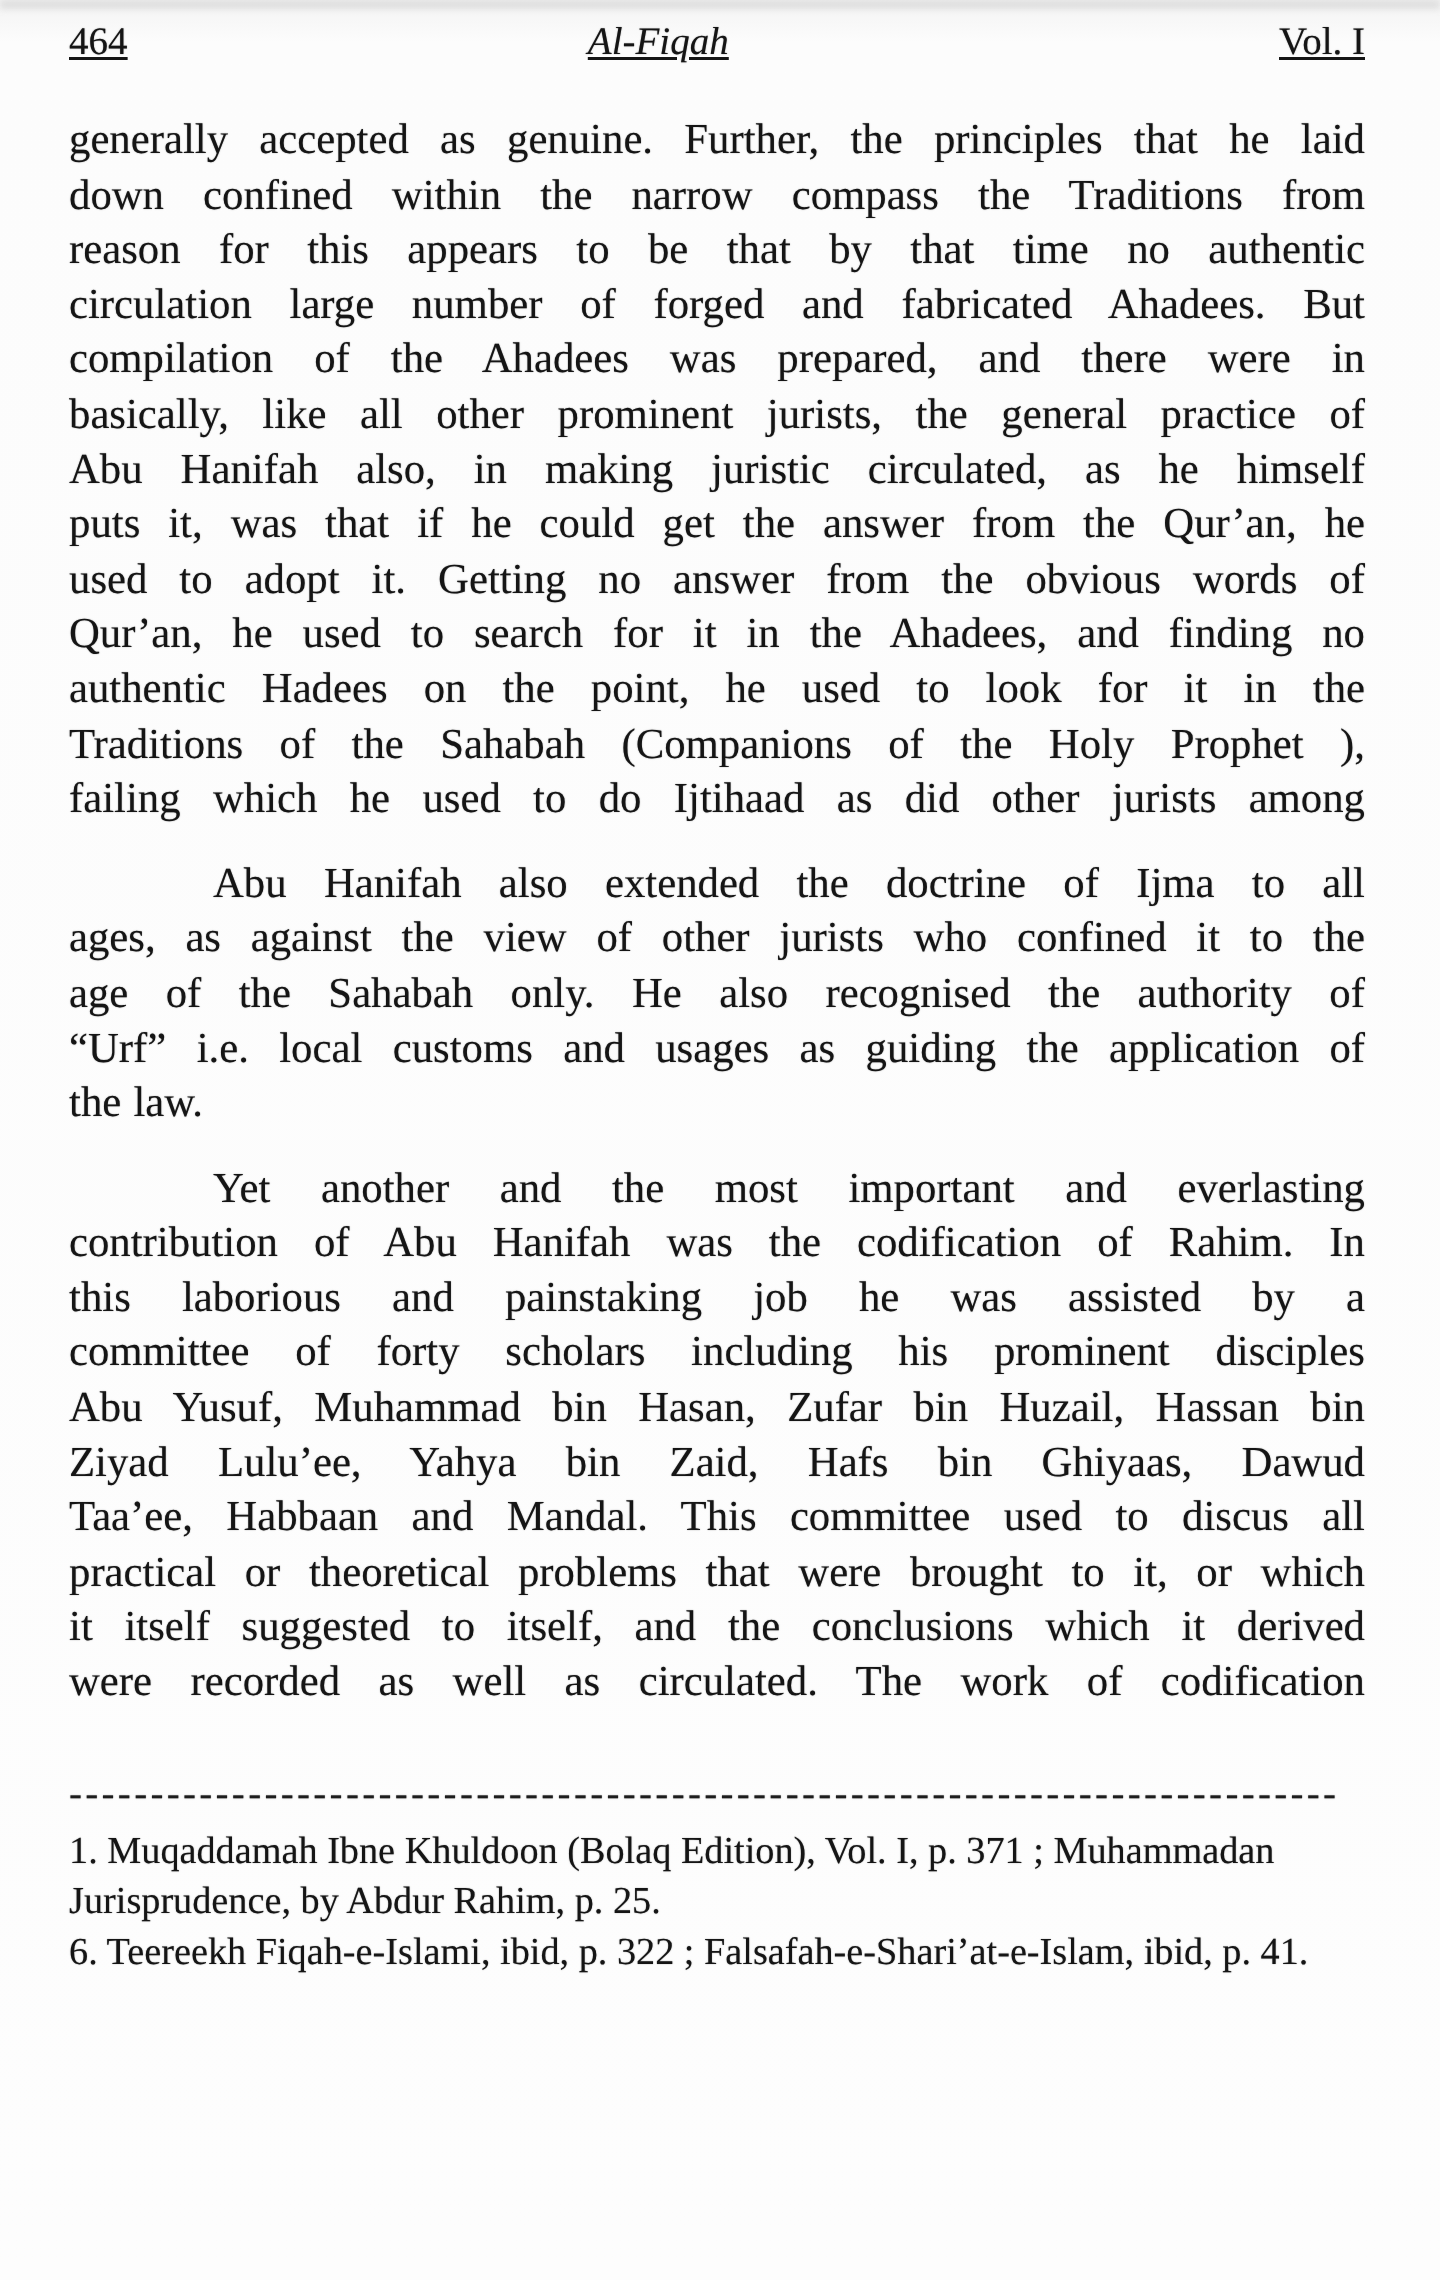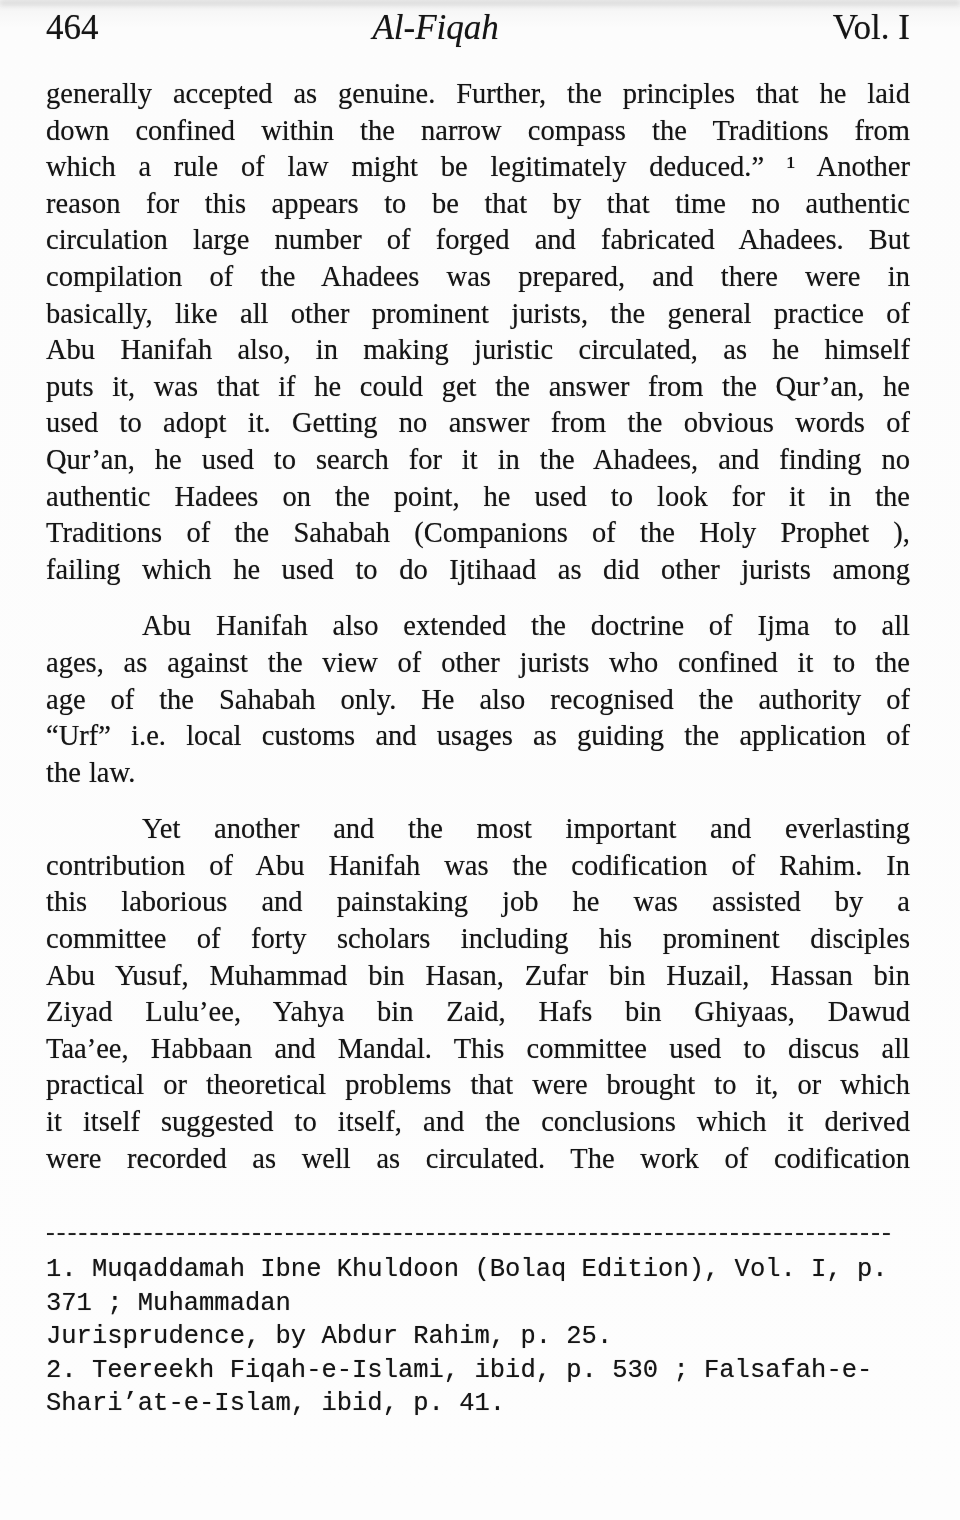--- a/index.html
+++ b/index.html
@@ -23,22 +23,23 @@
     position: absolute;
     top: 0; left: 0; right: 0;
     height: 6px;
     background: rgba(160,160,160,0.25);
     filter: blur(2px);
   }
   .pageheader {
     display: flex;
     justify-content: space-between;
     align-items: center;
-    font-size: 35px;
+    font-size: 26px;
     line-height: 36px;
+    text-decoration: underline;
   }
   .pageheader .title { font-style: italic; padding-right: 60px; }
   .body-text { margin-top: 30px; }
   .para + .para { margin-top: 20px; }
   .line {
     font-size: 28.5px;
     line-height: 36.6px;
     text-align: justify;
     text-align-last: justify;
     word-spacing: 1px;
@@ -51,40 +52,38 @@
     line-height: 30px;
     letter-spacing: 2.2px;
     white-space: nowrap;
     overflow: hidden;
     color: #1d1d1d;
   }
   .footnotes {
     margin-top: 6px;
     font-size: 25.5px;
     line-height: 33.5px;
-    font-family: Liberation Mono, monospace;
   }
   .fn-line { text-align: left; }
 </style>
 </head>
 <body>
 
 <div class="page" style="color: rgb(21, 21, 21);">
 
   <div class="pageheader">
     <span>464</span>
     <span class="title">Al-Fiqah</span>
     <span>Vol. I</span>
   </div>
 
   <div class="body-text" id="body-text">
       <div class="para">
         <div class="line">generally accepted as genuine. Further, the principles that he laid</div>
         <div class="line">down confined within the narrow compass the Traditions from</div>
-        <div class="line">which a rule of law might be legitimately deduced.” ¹ Another</div>
         <div class="line">reason for this appears to be that by that time no authentic</div>
         <div class="line">circulation large number of forged and fabricated Ahadees. But</div>
         <div class="line">compilation of the Ahadees was prepared, and there were in</div>
         <div class="line">basically, like all other prominent jurists, the general practice of</div>
         <div class="line">Abu Hanifah also, in making juristic circulated, as he himself</div>
         <div class="line">puts it, was that if he could get the answer from the Qur’an, he</div>
         <div class="line">used to adopt it. Getting no answer from the obvious words of</div>
         <div class="line">Qur’an, he used to search for it in the Ahadees, and finding no</div>
         <div class="line">authentic Hadees on the point, he used to look for it in the</div>
         <div class="line">Traditions of the Sahabah (Companions of the Holy Prophet ),</div>
@@ -109,16 +108,16 @@
         <div class="line">it itself suggested to itself, and the conclusions which it derived</div>
         <div class="line">were recorded as well as circulated. The work of codification</div>
       </div>
     </div>
 
   <div class="separator">------------------------------------------------------------------------------</div>
 
   <div class="footnotes" id="footnotes">
       <div class="fn-line">1.  Muqaddamah Ibne Khuldoon (Bolaq Edition), Vol. I, p. 371 ; Muhammadan</div>
       <div class="fn-line">Jurisprudence, by Abdur Rahim, p. 25.</div>
-      <div class="fn-line">2. Teereekh Fiqah-e-Islami, ibid, p. 530 ; Falsafah-e-Shari’at-e-Islam, ibid, p. 41.</div>
+      <div class="fn-line">6. Teereekh Fiqah-e-Islami, ibid, p. 322 ; Falsafah-e-Shari’at-e-Islam, ibid, p. 41.</div>
     </div>
 
 </div>
 
 </body></html>

